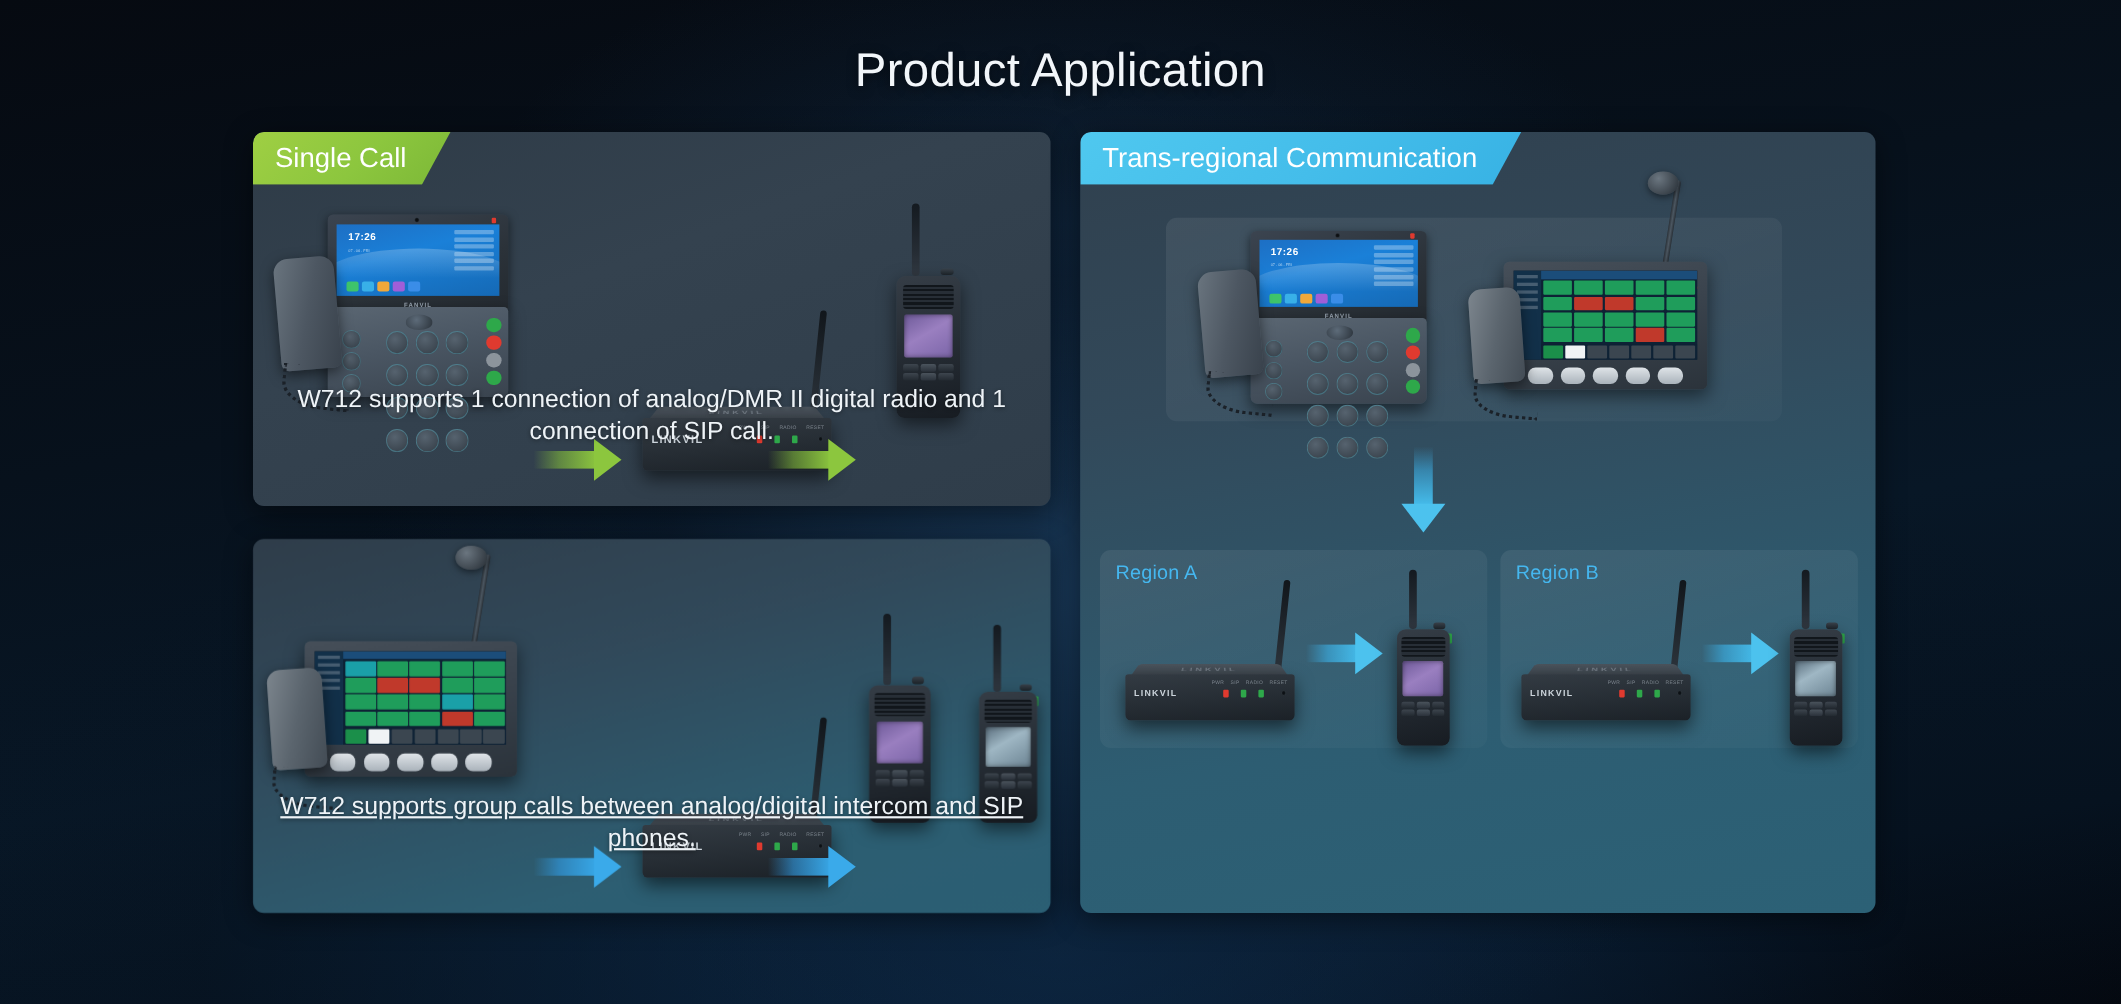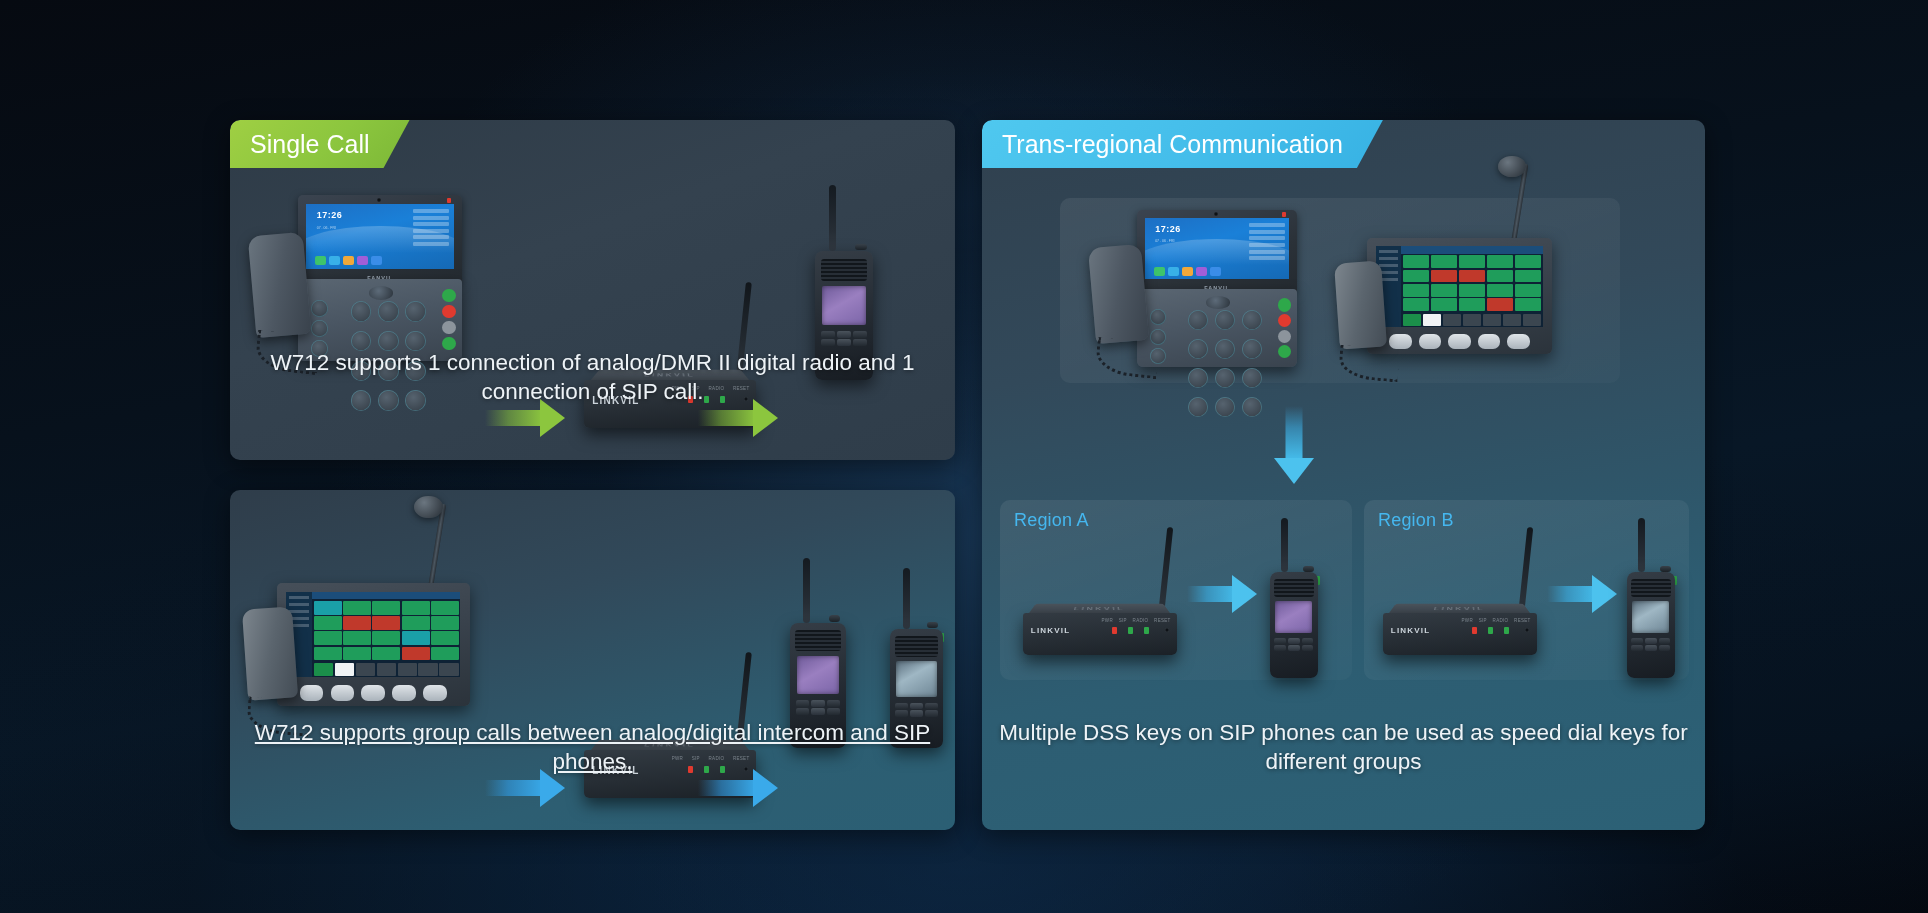--- a/index.html
+++ b/index.html
@@ -260,20 +260,21 @@
     background:linear-gradient(180deg,#3d454e,#222930); }
   .radio .body .keys i.wide{ background:linear-gradient(180deg,#4a535c,#2a313a); }
   .radio.lit .body .scr{ background:linear-gradient(150deg,#5b6f7e 0%,#9fb7c4 40%,#6d8594 100%); }
   .radio .sidelight{ position:absolute; right:6%; top:36%; width:5px; height:9px; background:#2ea84a; border-radius:1px; }
 </style>
 </head>
 <body>
 
 <div id="stage">
 
+  <div class="page-title">Product Application</div>
 
   <div class="panel" id="panel-single">
     <div class="ribbon green">
       <span>Single Call</span>
     </div>
 
     <div class="ipphone" style="left:22px; top:75px; width:210px; height:175px;">
       <div class="scr-body">
         <div class="cam"></div>
         <div class="led"></div>
@@ -734,16 +735,15 @@
           <i></i>
             <i class="wide"></i>
             <i></i>
             <i></i>
             <i class="wide"></i>
             <i></i>
         </div>
       </div>
     </div>
 
-    <div class="caption" style="top:598px;">Multiple DSS keys on SIP phones can be used as speed dial keys for different groups</div>
   </div>
 
 </div>
 
 </body></html>

